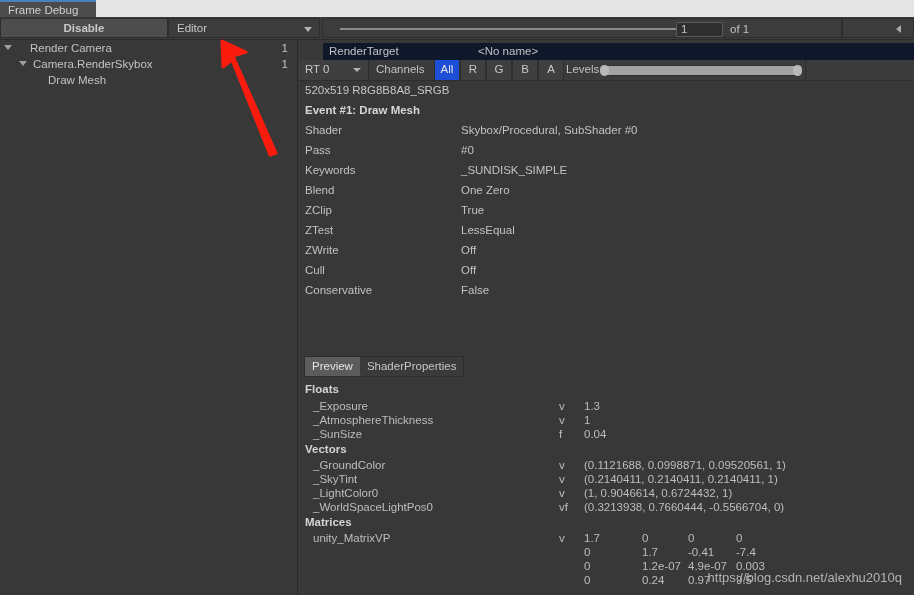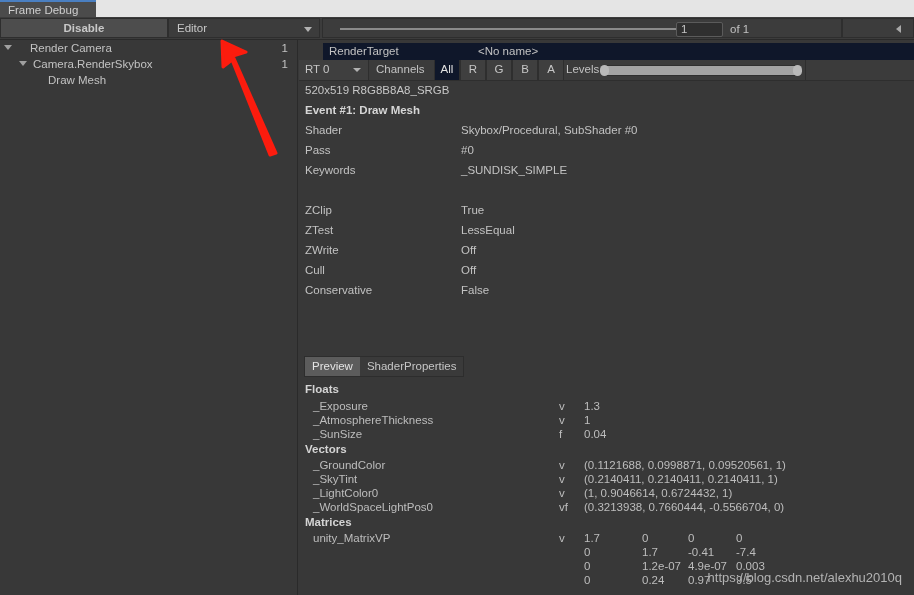--- a/index.html
+++ b/index.html
@@ -243,21 +243,21 @@
     width: 26px;
     background: #3f3f3f;
     border-right: 1px solid #2e2e2e;
     border-left: 1px solid #2e2e2e;
     box-sizing: border-box;
     color: #c6c6c6;
     font-size: 11.5px;
     line-height: 19px;
     text-align: center;
   }
-  .ch-btn.sel { background: #0f172a; color: #e2e2e2; }
+  .ch-btn.sel { background: #1d4ed8; color: #e2e2e2; }
   .levels-label {
     position: absolute;
     left: 267px; top: 3px;
     font-size: 11.5px;
     color: #c2c2c2;
   }
   .levels {
     position: absolute;
     left: 302px; top: 5px;
     width: 200px; height: 11px;
@@ -476,20 +476,24 @@
       <span class="k">Shader</span>
       <span class="v">Skybox/Procedural, SubShader #0</span>
     </div>
     <div class="prop" style="top:104px">
       <span class="k">Pass</span>
       <span class="v">#0</span>
     </div>
     <div class="prop" style="top:124px">
       <span class="k">Keywords</span>
       <span class="v">_SUNDISK_SIMPLE</span>
+    </div>
+    <div class="prop" style="top:144px">
+      <span class="k">Blend</span>
+      <span class="v">One Zero</span>
     </div>
     <div class="prop" style="top:164px">
       <span class="k">ZClip</span>
       <span class="v">True</span>
     </div>
     <div class="prop" style="top:184px">
       <span class="k">ZTest</span>
       <span class="v">LessEqual</span>
     </div>
     <div class="prop" style="top:204px">

